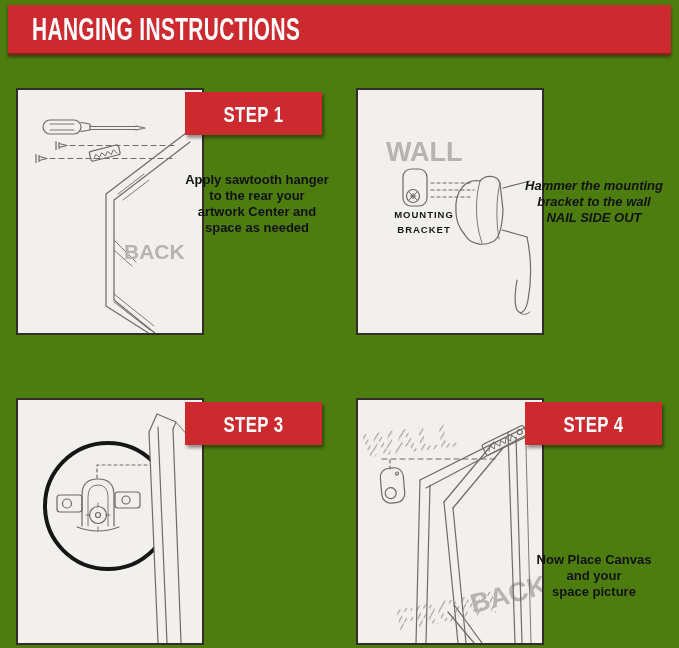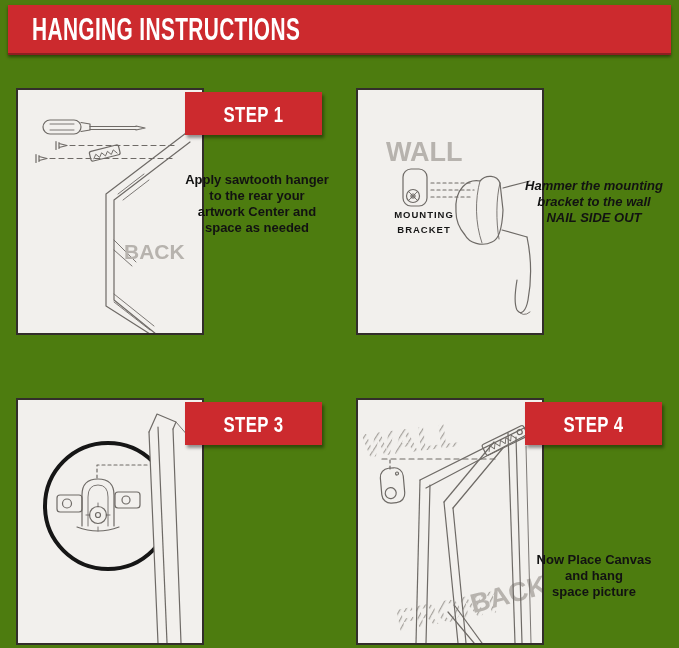--- a/index.html
+++ b/index.html
@@ -209,17 +209,17 @@
         <path d="M146,37 L152,243"></path>
         <path class="ln2" d="M156,46 L161,243"></path>
       </g>
     </svg>
   </div>
   <div class="step-banner b4">
     <span class="condensed">STEP 4</span>
   </div>
   <div class="step-text t4">
     <div>Now Place Canvas</div>
-    <div>and hang</div>
+    <div>and your</div>
     <div>space picture</div>
   </div>
 
 </div>
 
 </body></html>

